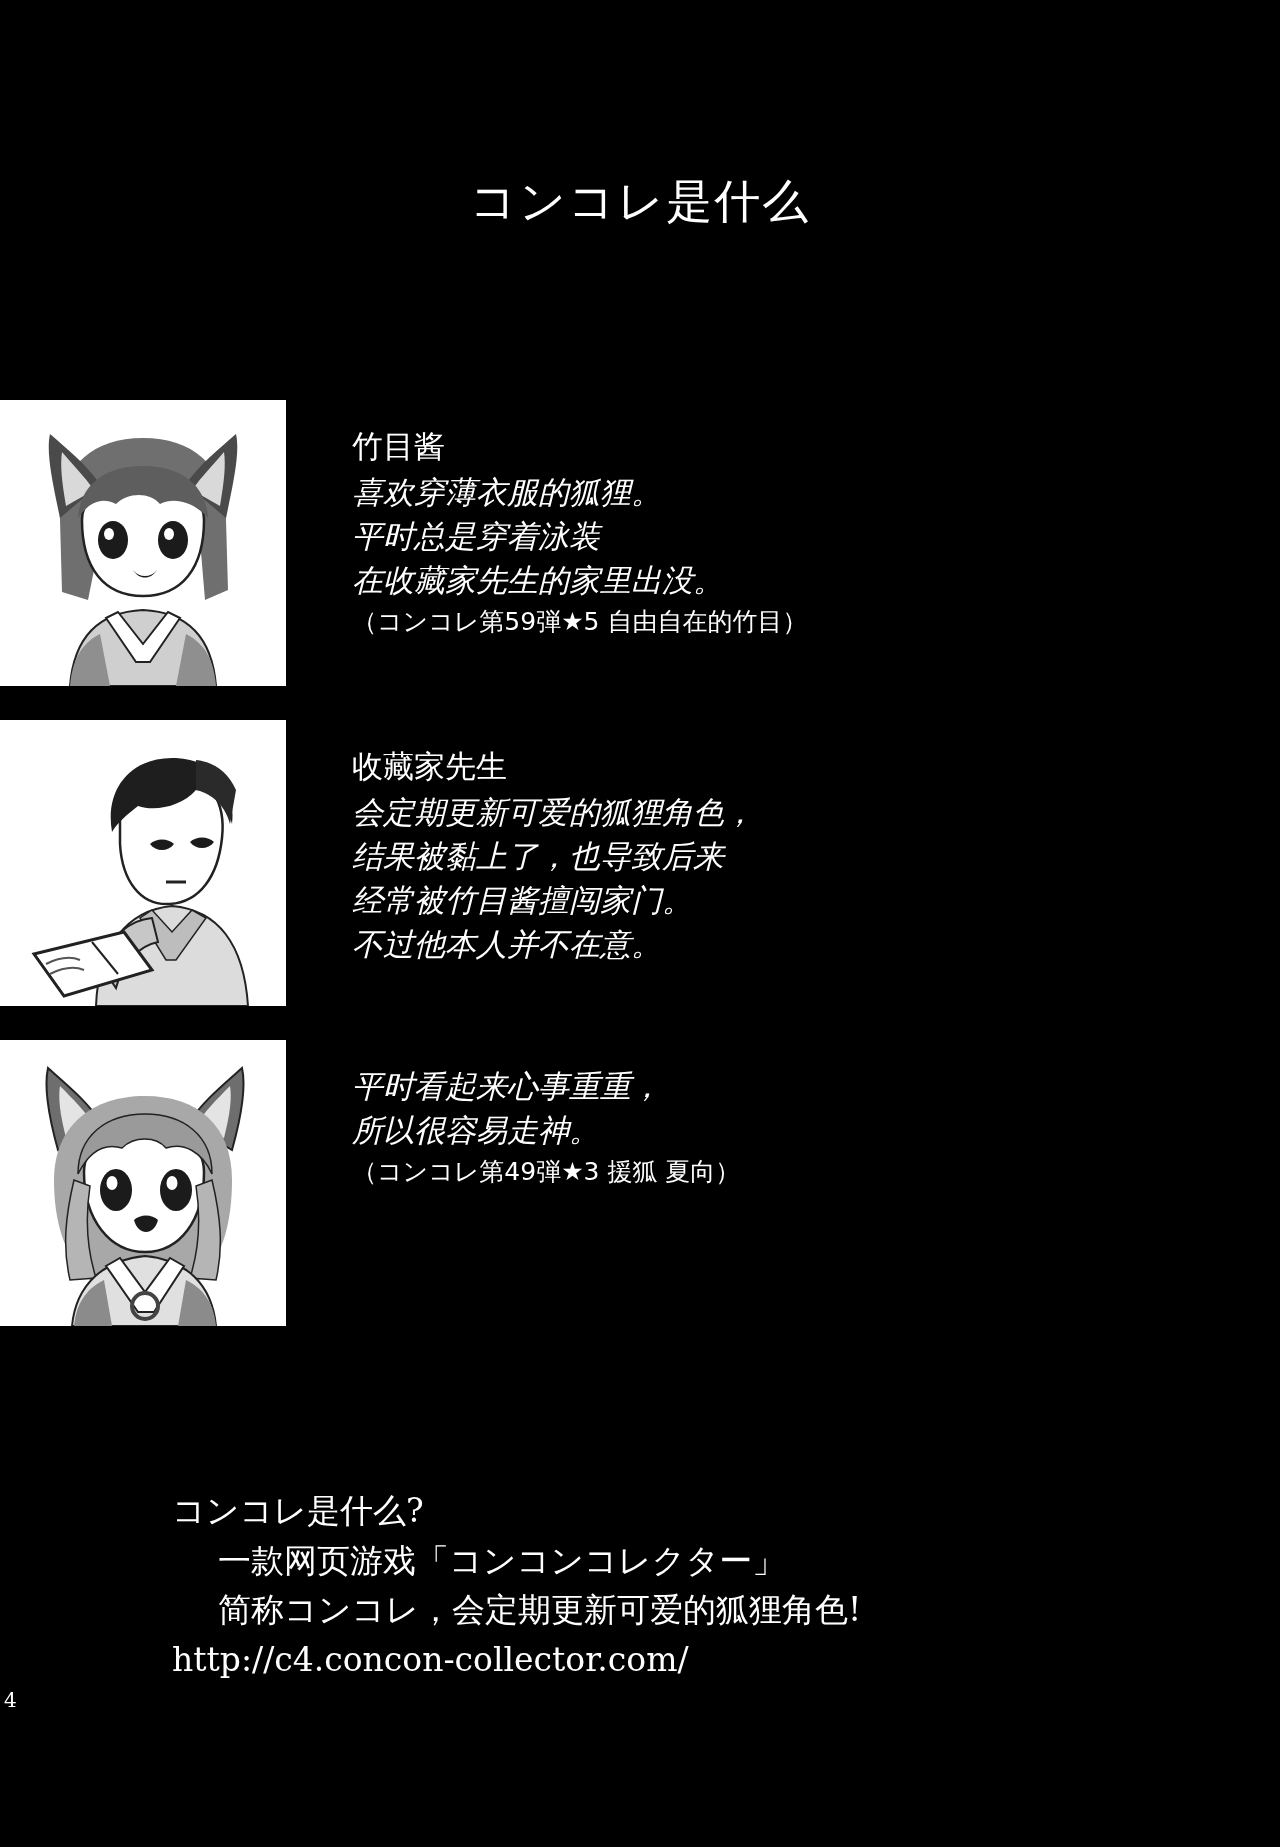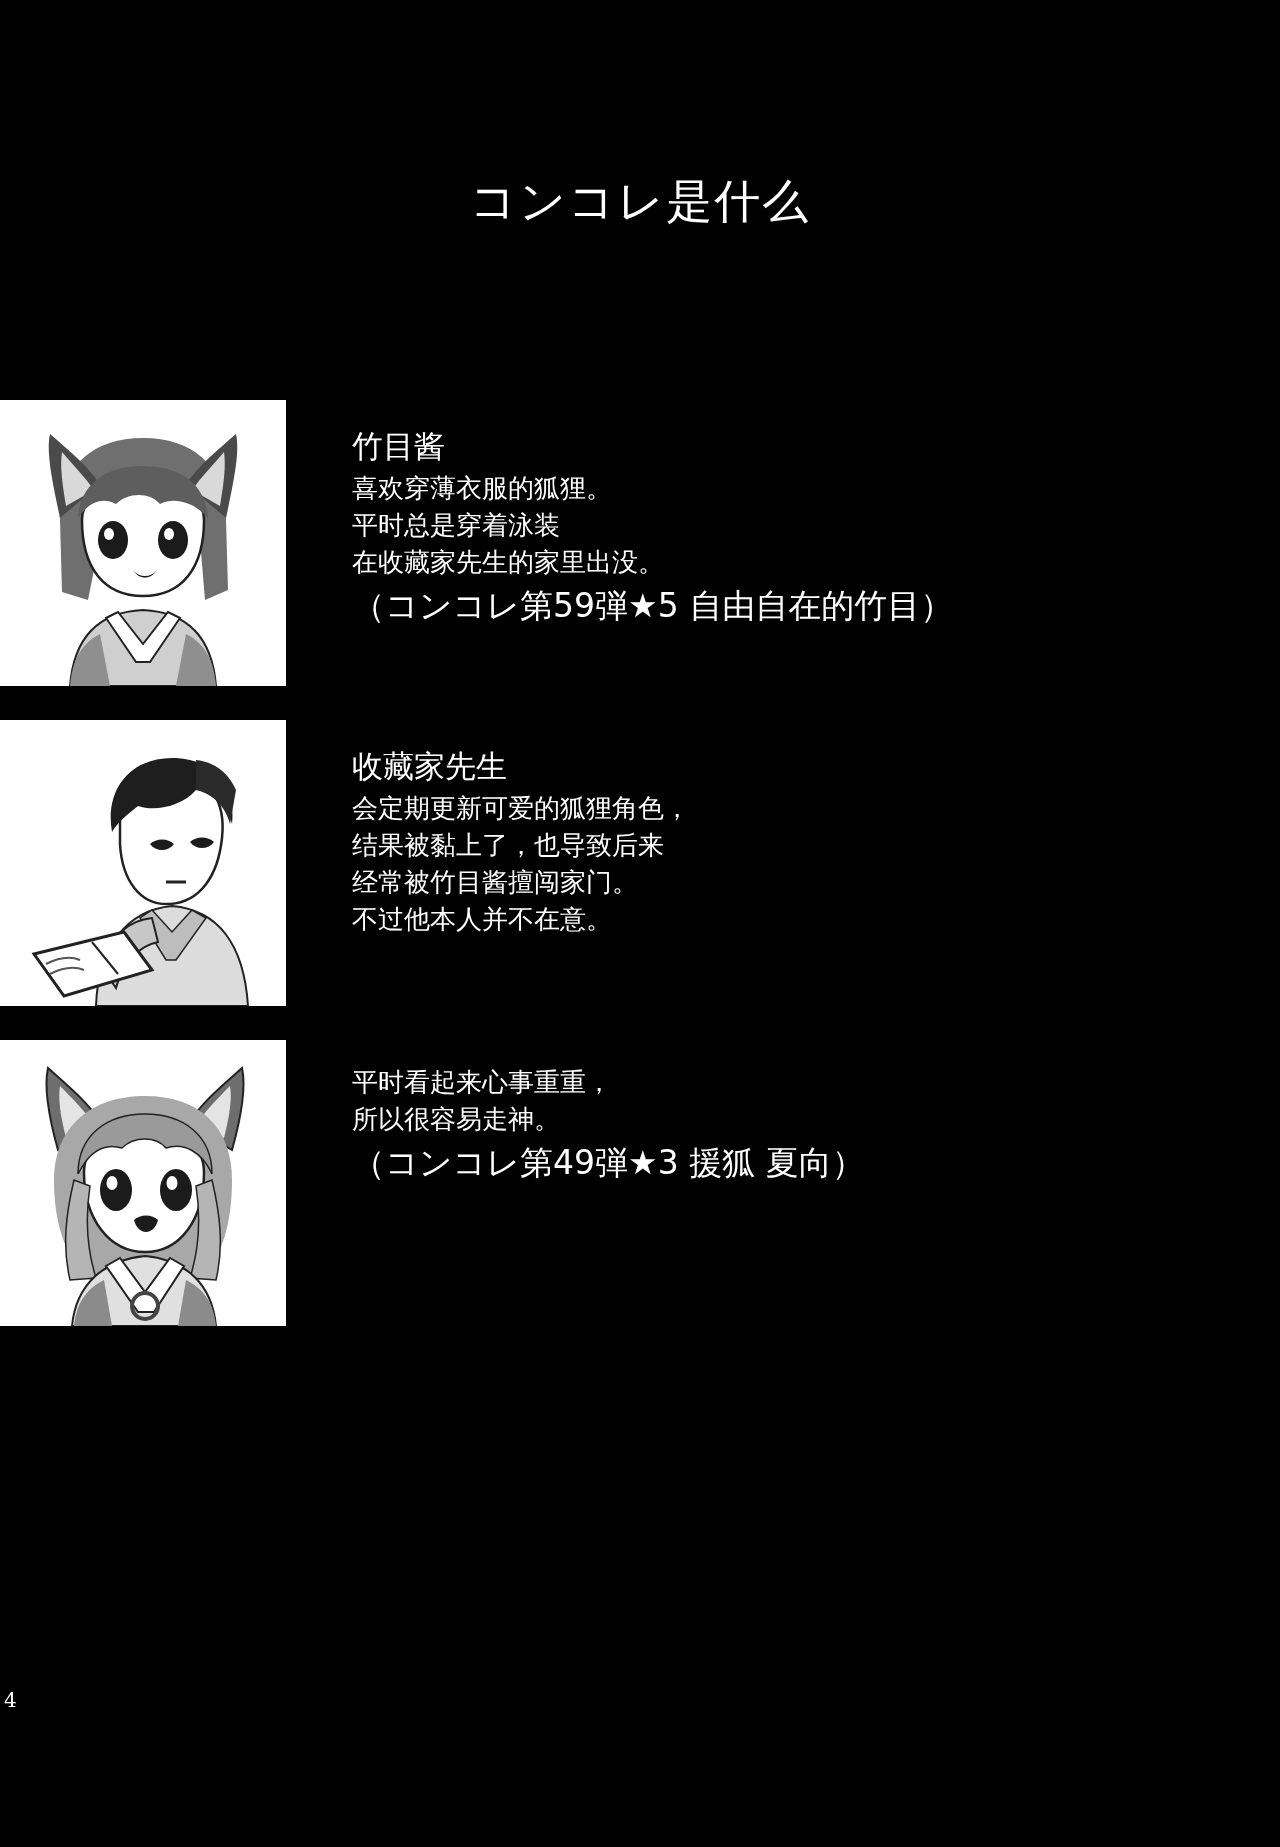--- a/index.html
+++ b/index.html
@@ -64,24 +64,25 @@
     margin-left: 66px;
     padding-top: 24px;
     line-height: 1.42;
     font-size: 31px;
   }
   .char-name {
     font-size: 31px;
     margin-bottom: 2px;
   }
   .char-line {
-    font-size: 26px;
+    font-size: 31px;
+    font-style: italic;
   }
   .char-note {
-    font-size: 33px;
+    font-size: 25px;
     margin-top: 2px;
   }
   .footer {
     position: absolute;
     left: 172px;
     top: 1486px;
     font-size: 33px;
     line-height: 1.5;
     font-family: "DejaVu Serif", "Liberation Serif", serif;
   }
@@ -214,14 +215,20 @@
       </div>
       <div class="char-text">
         <div class="char-line">平时看起来心事重重，</div>
         <div class="char-line">所以很容易走神。</div>
         <div class="char-note">（コンコレ第49弾★3 援狐 夏向）</div>
       </div>
     </div>
 
   </div>
 
+  <div class="footer">
+    <div class="f-line">コンコレ是什么?</div>
+    <div class="f-line indent1">一款网页游戏「コンコンコレクター」</div>
+    <div class="f-line indent1">简称コンコレ，会定期更新可爱的狐狸角色!</div>
+    <div class="f-line url">http://c4.concon-collector.com/</div>
+  </div>
 
 </div>
 
 </body></html>

